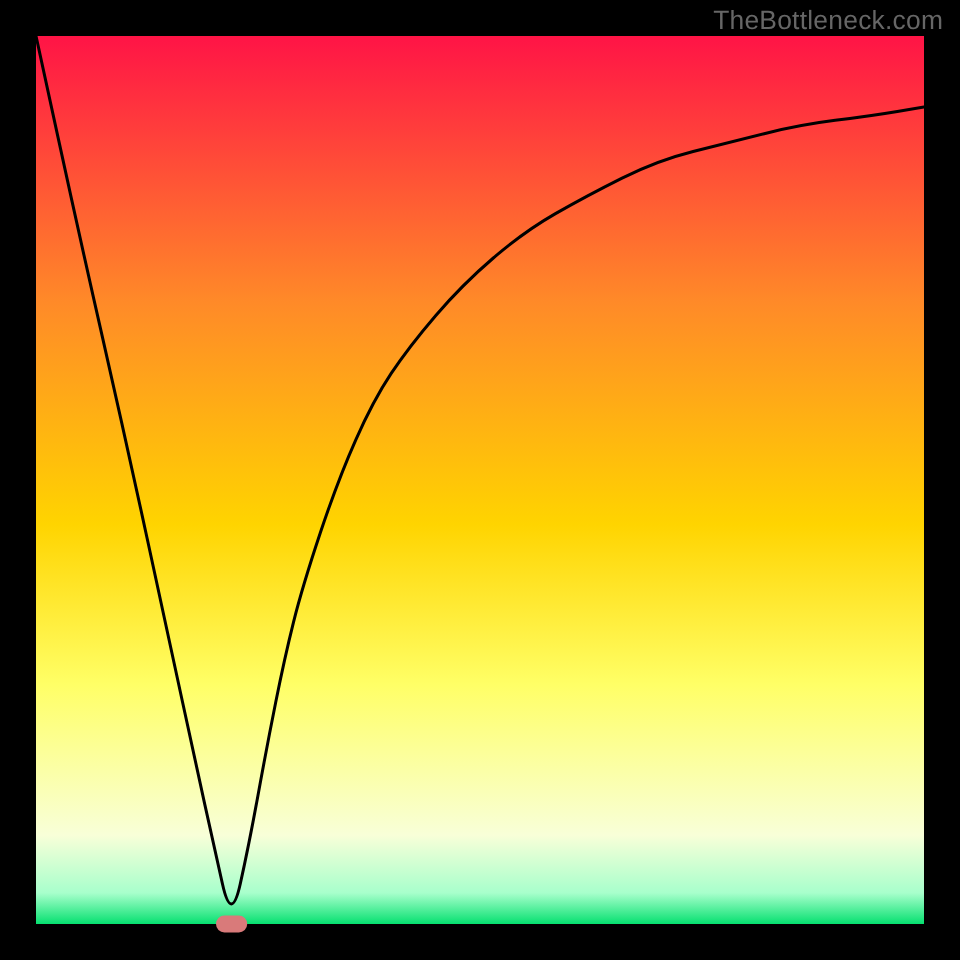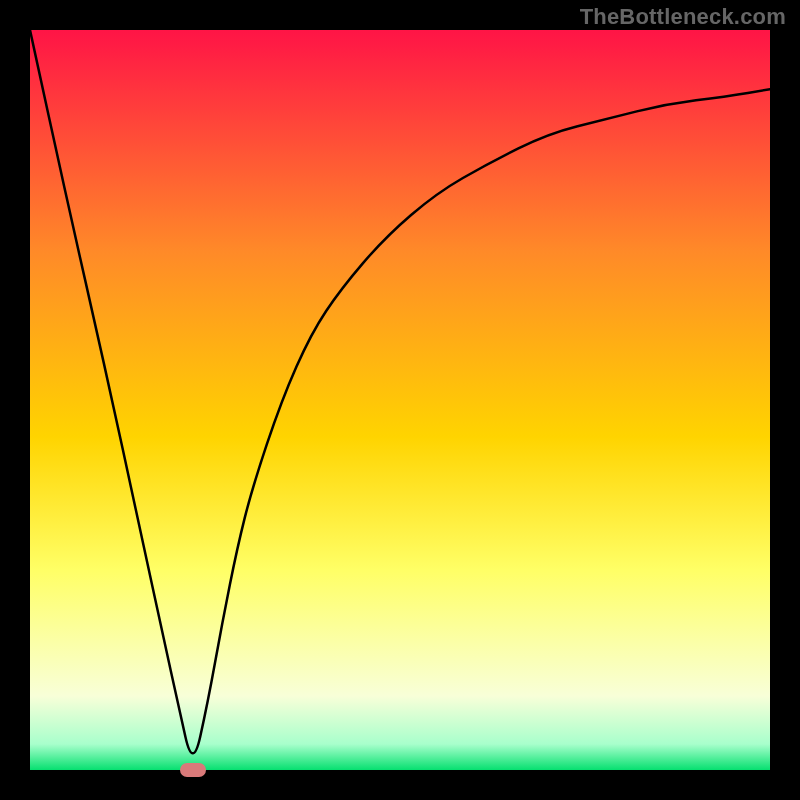--- a/index.html
+++ b/index.html
@@ -16,21 +16,21 @@
     width: 800px;
     height: 800px;
     background: #000;
   }
   .watermark {
     position: absolute;
     top: 4px;
     right: 14px;
     color: #666;
     font-size: 22px;
-    font-weight: 700;
+    font-weight: 400;
     letter-spacing: 0.2px;
     user-select: none;
   }
   .plot {
     position: absolute;
     left: 30px;
     top: 30px;
     width: 740px;
     height: 740px;
   }

